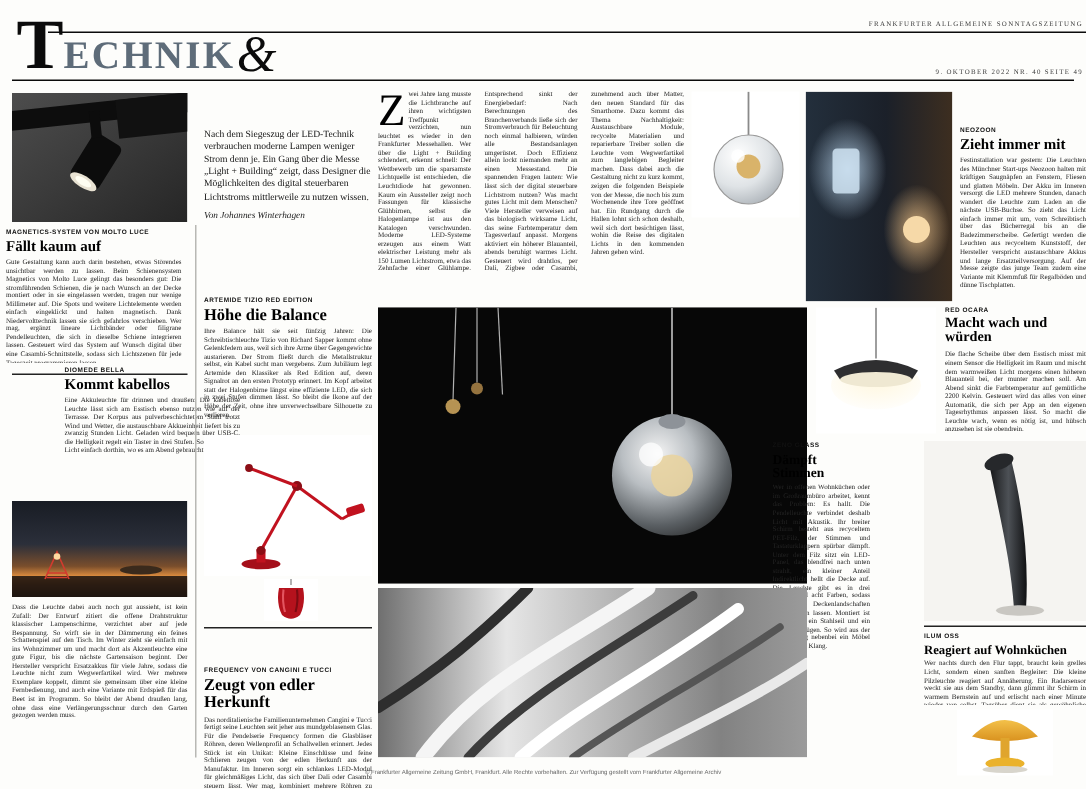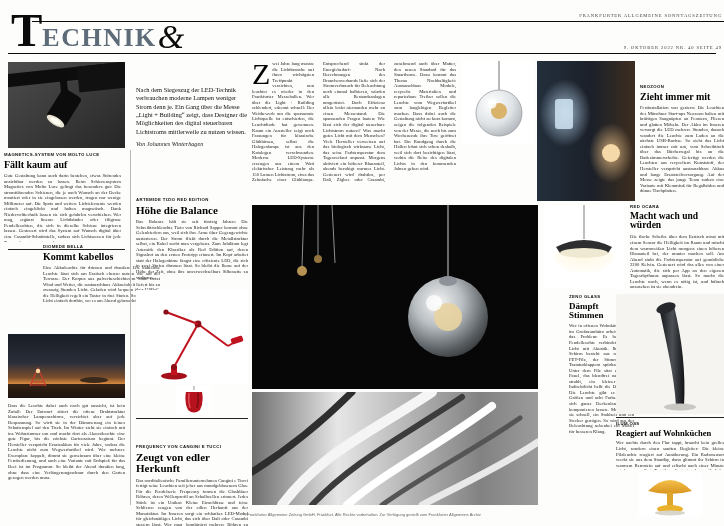--- a/index.html
+++ b/index.html
@@ -246,21 +246,21 @@
       <ellipse cx="40" cy="48" rx="24" ry="5" fill="#efe8d2"></ellipse>
     </svg>
   </div>
 
   <div class="abs" style="left:630px;top:204px;width:94px;">
     <div class="kicker">RED OCARA</div>
     <div class="headline h95">Macht wach und würden</div>
     <div class="bodytxt" style="height:60px;">Die flache Scheibe über dem Esstisch misst mit einem Sensor die Helligkeit im Raum und mischt dem warmweißen Licht morgens einen höheren Blauanteil bei, der munter machen soll. Am Abend sinkt die Farbtemperatur auf gemütliche 2200 Kelvin. Gesteuert wird das alles von einer Automatik, die sich per App an den eigenen Tagesrhythmus anpassen lässt. So macht die Leuchte wach, wenn es nötig ist, und hübsch anzusehen ist sie obendrein.</div>
   </div>
 
-  <div class="abs" style="left:569px;top:294px;width:65px;">
+  <div class="abs" style="left:515px;top:294px;width:65px;">
     <div class="kicker">ZENO GLASS</div>
     <div class="headline h9">Dämpft Stimmen</div>
     <div class="bodytxt" style="height:170px;">Wer in offenen Wohnküchen oder im Großraumbüro arbeitet, kennt das Problem: Es hallt. Die Pendelleuchte verbindet deshalb Licht mit Akustik. Ihr breiter Schirm besteht aus recyceltem PET-Filz, der Stimmen und Tastaturklappern spürbar dämpft. Unter dem Filz sitzt ein LED-Panel, das blendfrei nach unten strahlt, ein kleiner Anteil Indirektlicht hellt die Decke auf. Die Leuchte gibt es in drei Größen und acht Farben, sodass sich ganze Deckenlandschaften komponieren lassen. Montiert ist sie schnell, ein Stahlseil und ein Stecker genügen. So wird aus der Beleuchtung nebenbei ein Möbel für besseren Klang.</div>
   </div>
 
   <div class="abs photo" style="left:616px;top:294px;width:108px;height:120px;background:#f5f4f1;">
     <svg width="108" height="120" viewBox="0 0 108 120">
       <defs>
           <linearGradient id="g9" x1="0" y1="0" x2="1" y2="0">
         <stop offset="0" stop-color="#17181a"></stop>

